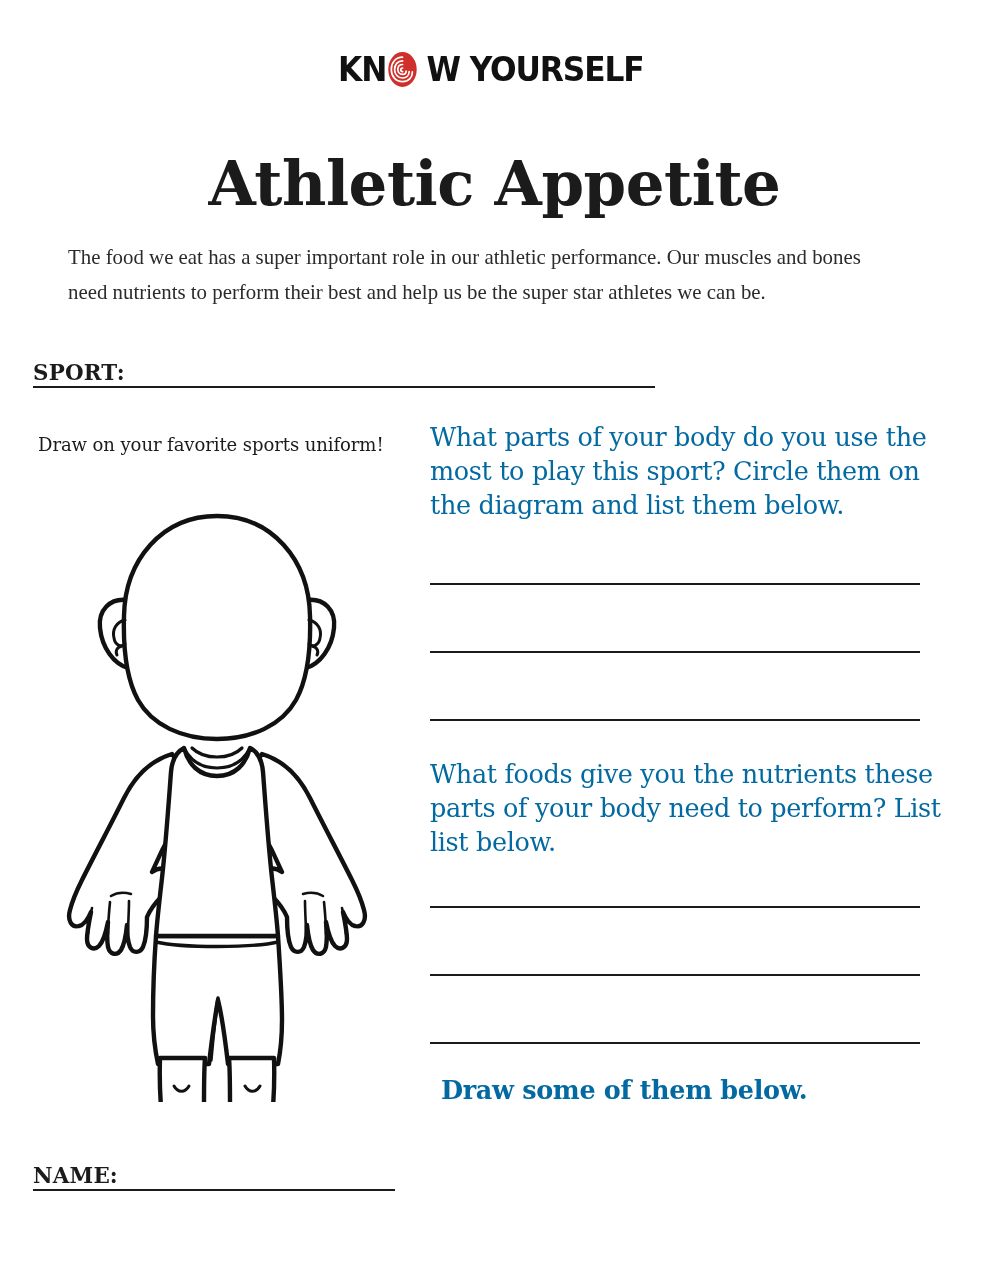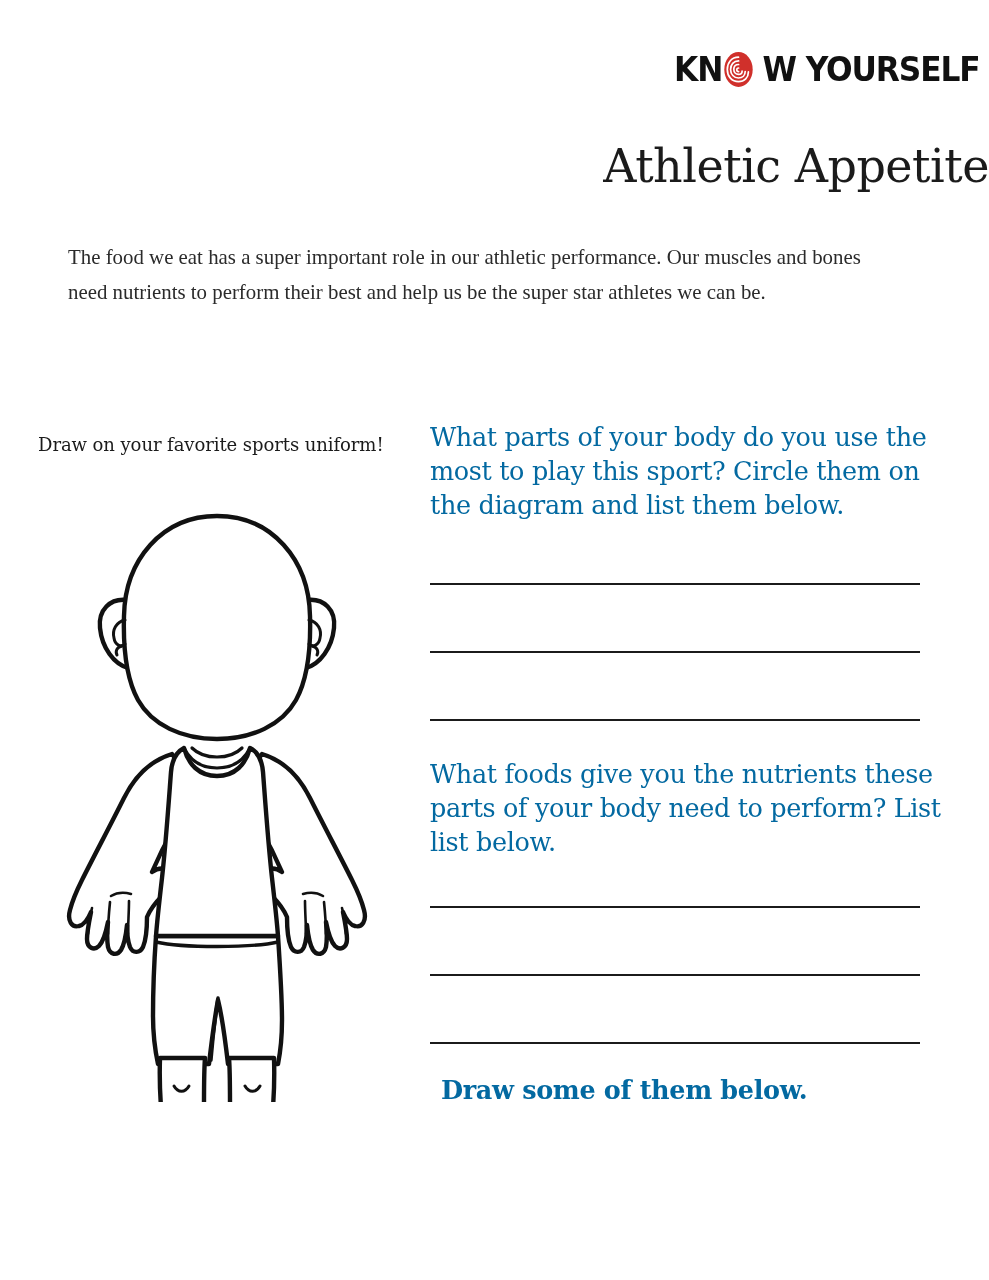--- a/index.html
+++ b/index.html
@@ -24,21 +24,21 @@
 
   
   .logo {
     position: absolute;
     top: 48px;
     left: 0;
     width: 989px;
     height: 42px;
     display: flex;
     align-items: center;
-    justify-content: flex-end;
+    justify-content: center;
     gap: 0px;
   }
   .logo-text {
     font-family: "DejaVu Sans", sans-serif;
     font-weight: bold;
     font-size: 34px;
     letter-spacing: -1.2px;
     color: #111111;
     line-height: 1;
     transform: scaleX(0.92);
@@ -51,24 +51,24 @@
     margin: 0 -1px;
     vertical-align: middle;
   }
 
   
   .title {
     position: absolute;
     top: 111px;
     left: 0;
     width: 989px;
-    text-align: right;
+    text-align: center;
     font-family: "DejaVu Serif", serif;
-    font-weight: normal;
-    font-size: 46px;
+    font-weight: bold;
+    font-size: 61px;
     letter-spacing: -0.5px;
     color: #1b1b1b;
     line-height: 1.05;
   }
 
   
   .intro {
     position: absolute;
     top: 218px;
     left: 68px;
@@ -210,20 +210,24 @@
         </g>
       </svg>
     </span>
     <span class="logo-text">W YOURSELF</span>
   </div>
 
   <h1 class="title">Athletic Appetite</h1>
 
   <p class="intro">The food we eat has a super important role in our athletic performance. Our muscles and bones need nutrients to perform their best and help us be the super star athletes we can be.</p>
 
+  <div class="sport-row">
+    <span class="sport-label">SPORT:</span>
+    <span class="sport-rule"></span>
+  </div>
 
   <div class="left-col">
     <div class="draw-label">Draw on your favorite sports uniform!</div>
   </div>
 
   <div class="figure-wrap">
     <svg viewBox="0 0 370 604" xmlns="http://www.w3.org/2000/svg">
       <g fill="#ffffff" stroke="#111111" stroke-width="4.4" stroke-linejoin="round" stroke-linecap="round">
 
         <path d="M95 102 C 78 100 66 112 68 130 C 70 150 82 166 96 170 C 104 172 108 166 107 156 L 104 110 Z"></path>
@@ -397,14 +401,18 @@
   </div>
 
   <div class="answer-line" style="top:583px;"></div>
   <div class="answer-line" style="top:651px;"></div>
   <div class="answer-line" style="top:719px;"></div>
 
   <div class="answer-line" style="top:906px;"></div>
   <div class="answer-line" style="top:974px;"></div>
   <div class="answer-line" style="top:1042px;"></div>
 
+  <div class="name-row">
+    <span class="name-label">NAME:</span>
+    <span class="name-rule"></span>
+  </div>
 
 </div>
 
 </body></html>

